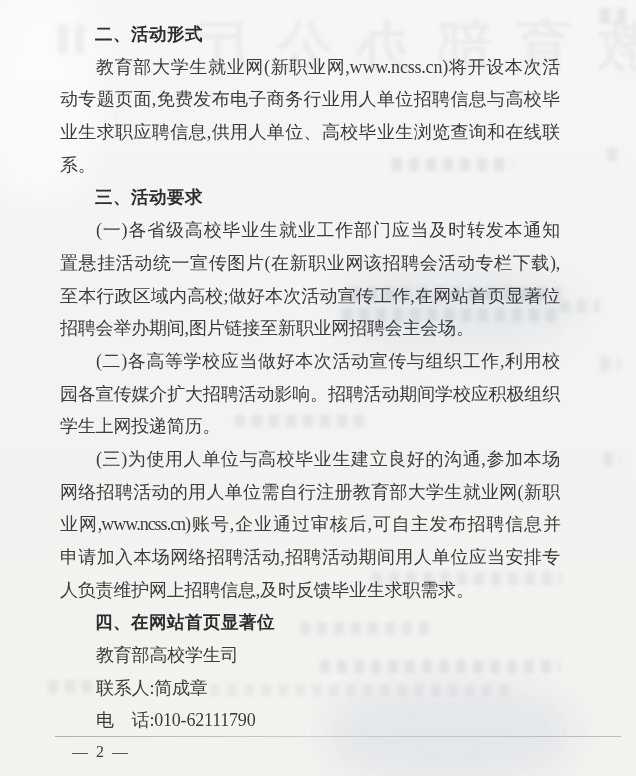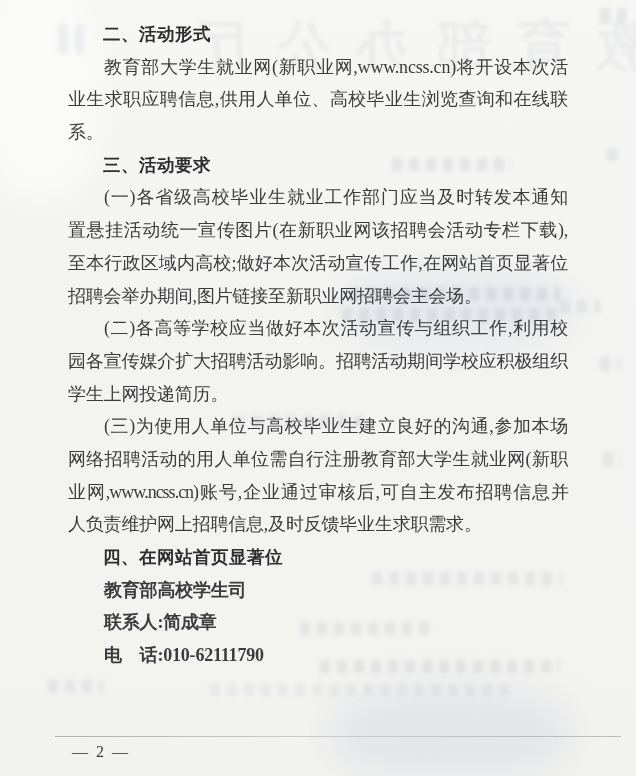--- a/index.html
+++ b/index.html
@@ -23,28 +23,28 @@
     font-family:"Liberation Sans","DejaVu Sans",sans-serif; font-weight:700;
     font-size:54px; letter-spacing:26px; line-height:66px; white-space:nowrap;
     color:#8e98a8; opacity:0.10; transform:scaleX(-1); filter:blur(1.5px);
     pointer-events:none;
   }
   
   .sm {
     position:absolute; filter:blur(2px); pointer-events:none;
     background:repeating-linear-gradient(90deg, rgba(120,132,154,0.30) 0 10px, rgba(120,132,154,0) 10px 17px);
   }
-  .content { position:absolute; left:68px; top:18px; width:500px; }
+  .content { position:absolute; left:60px; top:18px; width:500px; }
   .tl {
     height:32.7px; line-height:32.7px; font-size:18px; color:#3c3c3e;
     letter-spacing:-0.2px;
     text-align:justify; text-align-last:justify;
   }
   .tl.end  { text-align-last:left; }
-  .tl.plain{ text-align:left; text-align-last:left;font-weight:bold; }
+  .tl.plain{ text-align:left; text-align-last:left; }
   .tl.ind  { text-indent:2em; }
   .tl.h {
     font-family:"Liberation Sans","DejaVu Sans",sans-serif; font-weight:700;
     font-size:17.5px; color:#2d2d2f; text-align-last:left; text-indent:2em;
     letter-spacing:0.5px;
   }
   .tl.tight { letter-spacing:-1px; }
   .footer-rule {
     position:absolute; left:55px; top:736px; width:566px; height:1px;
     background:linear-gradient(90deg, rgba(120,120,120,0.55), rgba(130,130,130,0.28) 55%, rgba(120,120,120,0.45));
@@ -77,34 +77,36 @@
   <div class="sm" style="left:603px;top:452px;width:18px;height:14px;opacity:.4"></div>
   <div class="sm" style="left:372px;top:572px;width:190px;height:13px;opacity:.4"></div>
   <div class="sm" style="left:300px;top:622px;width:130px;height:13px;opacity:.4"></div>
   <div class="sm" style="left:320px;top:660px;width:240px;height:13px;opacity:.45"></div>
   <div class="sm" style="left:48px;top:680px;width:55px;height:13px;opacity:.4"></div>
   <div class="sm" style="left:210px;top:684px;width:300px;height:12px;opacity:.3"></div>
 
   <div class="content">
     <div class="tl h">二、活动形式</div>
     <div class="tl ind">教育部大学生就业网(新职业网,www.ncss.cn)将开设本次活</div>
+    <div class="tl">动专题页面,免费发布电子商务行业用人单位招聘信息与高校毕</div>
     <div class="tl">业生求职应聘信息,供用人单位、高校毕业生浏览查询和在线联</div>
     <div class="tl end">系。</div>
 
     <div class="tl h">三、活动要求</div>
     <div class="tl ind">(一)各省级高校毕业生就业工作部门应当及时转发本通知</div>
     <div class="tl">置悬挂活动统一宣传图片(在新职业网该招聘会活动专栏下载),</div>
     <div class="tl">至本行政区域内高校;做好本次活动宣传工作,在网站首页显著位</div>
     <div class="tl end">招聘会举办期间,图片链接至新职业网招聘会主会场。</div>
     <div class="tl ind">(二)各高等学校应当做好本次活动宣传与组织工作,利用校</div>
     <div class="tl">园各宣传媒介扩大招聘活动影响。招聘活动期间学校应积极组织</div>
     <div class="tl end">学生上网投递简历。</div>
     <div class="tl ind">(三)为使用人单位与高校毕业生建立良好的沟通,参加本场</div>
     <div class="tl">网络招聘活动的用人单位需自行注册教育部大学生就业网(新职</div>
     <div class="tl tight">业网,www.ncss.cn)账号,企业通过审核后,可自主发布招聘信息并</div>
+    <div class="tl">申请加入本场网络招聘活动,招聘活动期间用人单位应当安排专</div>
     <div class="tl end">人负责维护网上招聘信息,及时反馈毕业生求职需求。</div>
 
     <div class="tl h">四、在网站首页显著位</div>
     <div class="tl plain ind">教育部高校学生司</div>
     <div class="tl plain ind">联系人:简成章</div>
     <div class="tl plain ind">电　话:010-62111790</div>
   </div>
 
   <div class="footer-rule"></div>
   <div class="page-number">— 2 —</div>

